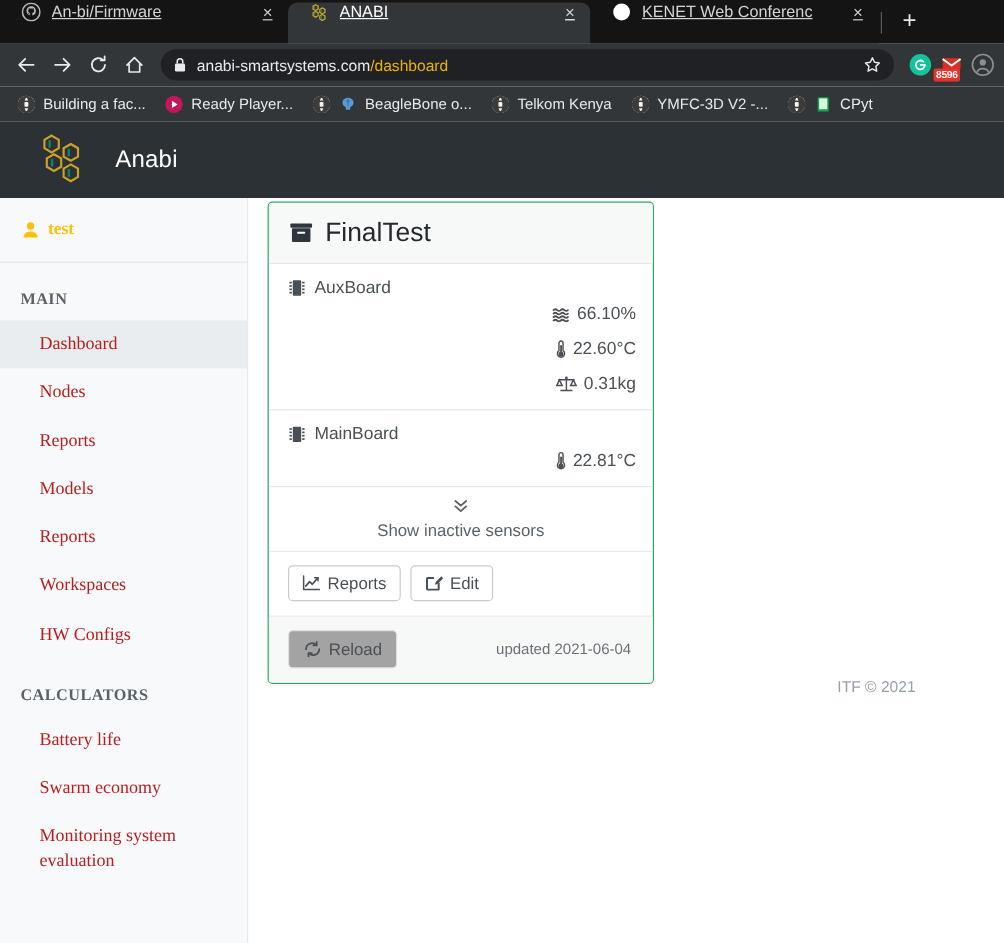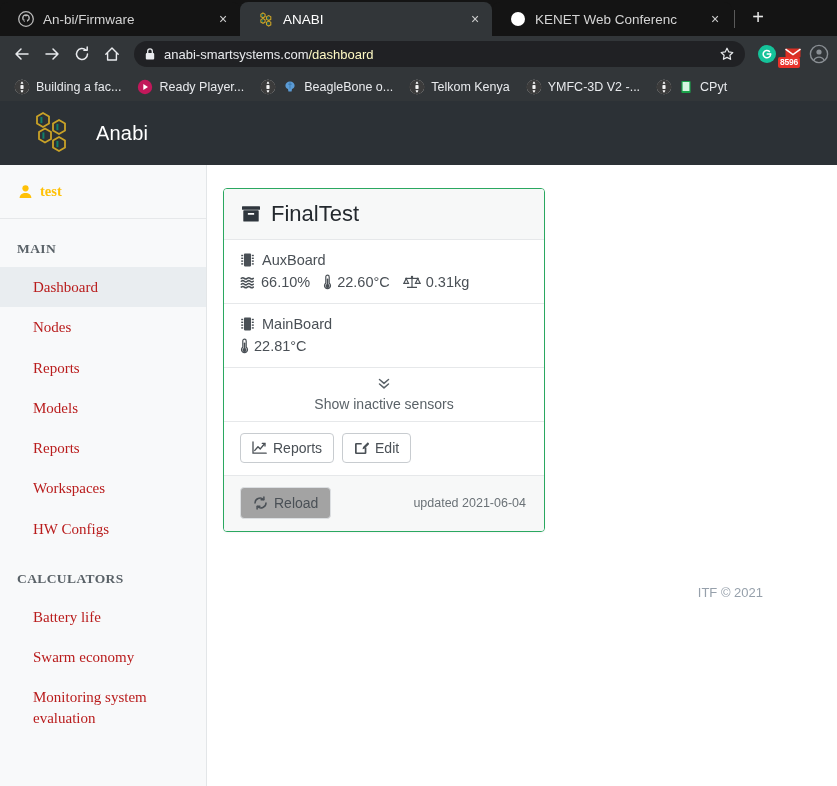--- a/index.html
+++ b/index.html
@@ -18,28 +18,28 @@
     height: 36px;
     background: #141414;
     display: flex;
     align-items: flex-end;
     padding-left: 0;
     position: relative;
   }
   .tab {
     height: 34px;
     display: flex;
-    align-items: center;
     gap: 9px;
     padding: 0 10px 0 18px;
     color: #d4d4d4;
     font-size: 13.5px;
     border-radius: 8px 8px 0 0;
     position: relative;
     min-width: 0;
+    text-decoration: underline;
   }
   .tab.inactive { background: #141414; width: 240px; }
   .tab.active { background: #323639; color: #ffffff; width: 252px; }
   .tab .favicon {
     width: 16px; height: 16px;
     flex: 0 0 16px;
     display: block;
   }
   .tab .tab-title {
     flex: 1 1 auto;
@@ -98,21 +98,21 @@
     gap: 8px;
     min-width: 0;
   }
   .omnibox .url {
     flex: 1 1 auto;
     font-size: 13px;
     color: #e8eaed;
     white-space: nowrap;
     overflow: hidden;
   }
-  .omnibox .url .path { color: #fef9c3; }
+  .omnibox .url .path { color: #eab308; }
   .omnibox .star { color: #e8eaed; flex: 0 0 16px; }
   .ext-icons { display: flex; align-items: center; gap: 6px; padding-left: 4px; }
   .ext { width: 20px; height: 20px; position: relative; flex: 0 0 20px; text-align: center; }
   .gmail-badge {
     position: absolute;
     bottom: -4px; left: -5px;
     background: #e8322a;
     color: #fff;
     font-size: 8.5px;
     font-weight: bold;
@@ -194,21 +194,20 @@
     color: #b91c1c;
     line-height: 1.35;
   }
   .sb-item.active { background: #e9edf0; }
 
   .content {
     flex: 1 1 auto;
     background: #ffffff;
     position: relative;
     padding: 0;
-    margin-top: 20px;
   }
 
   .card {
     position: absolute;
     left: 16px;
     top: 3px;
     width: 322px;
     border: 1px solid #2aa860;
     border-radius: 4px;
     background: #fff;
@@ -230,21 +229,21 @@
   }
   .card-sec {
     padding: 12px 14px 13px 16px;
     border-bottom: 1px solid #e6e8ea;
   }
   .board-name {
     display: flex; align-items: center; gap: 7px;
     font-size: 14.5px; color: #4a5056;
     margin-bottom: 6px;
   }
-  .readings { display: flex; align-items: flex-end; gap: 13px; flex-wrap: wrap; }
+  .readings { display: flex; align-items: flex-end; gap: 13px; flex-wrap: wrap; flex-direction: column; }
   .reading {
     display: flex; align-items: center; gap: 5px;
     font-size: 14.5px; color: #4a5056;
   }
   .card-toggle {
     text-align: center;
     padding: 9px 0;
     border-bottom: 1px solid #e6e8ea;
     color: #5a6268;
     font-size: 14px;

